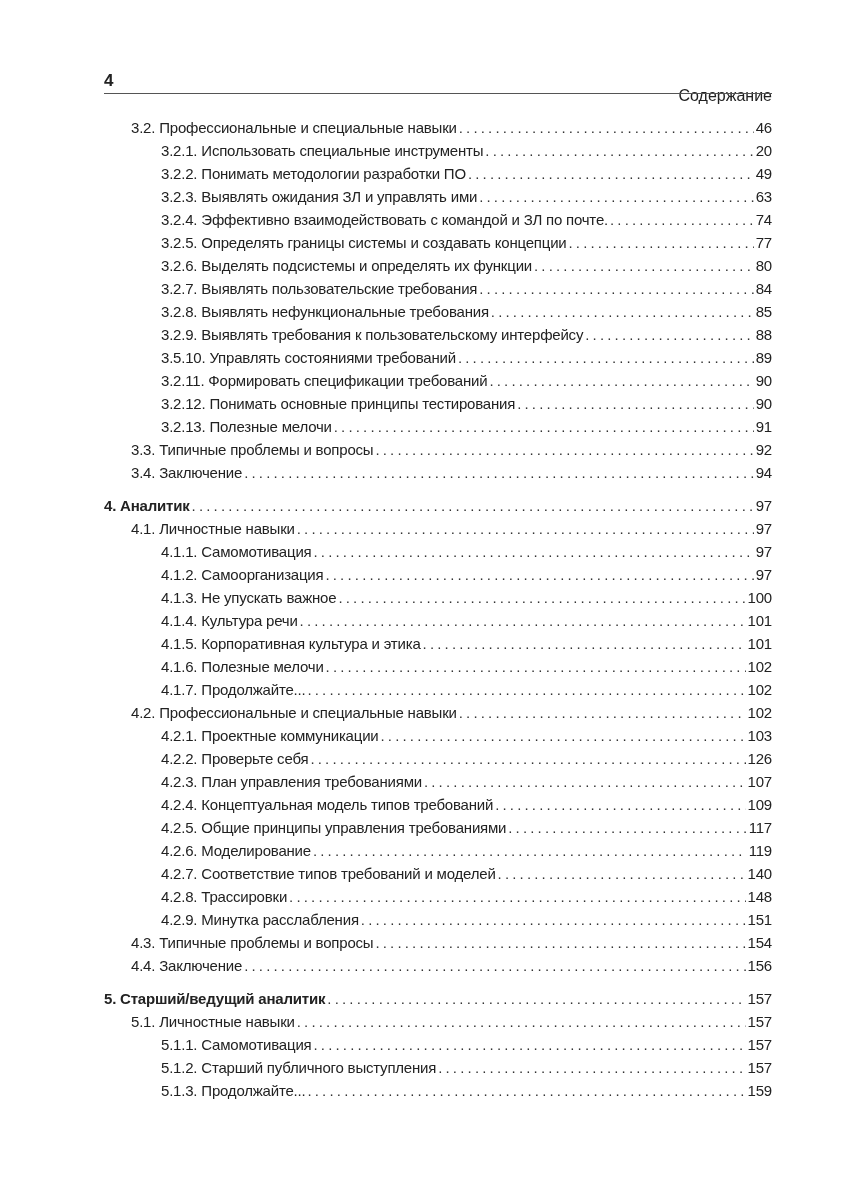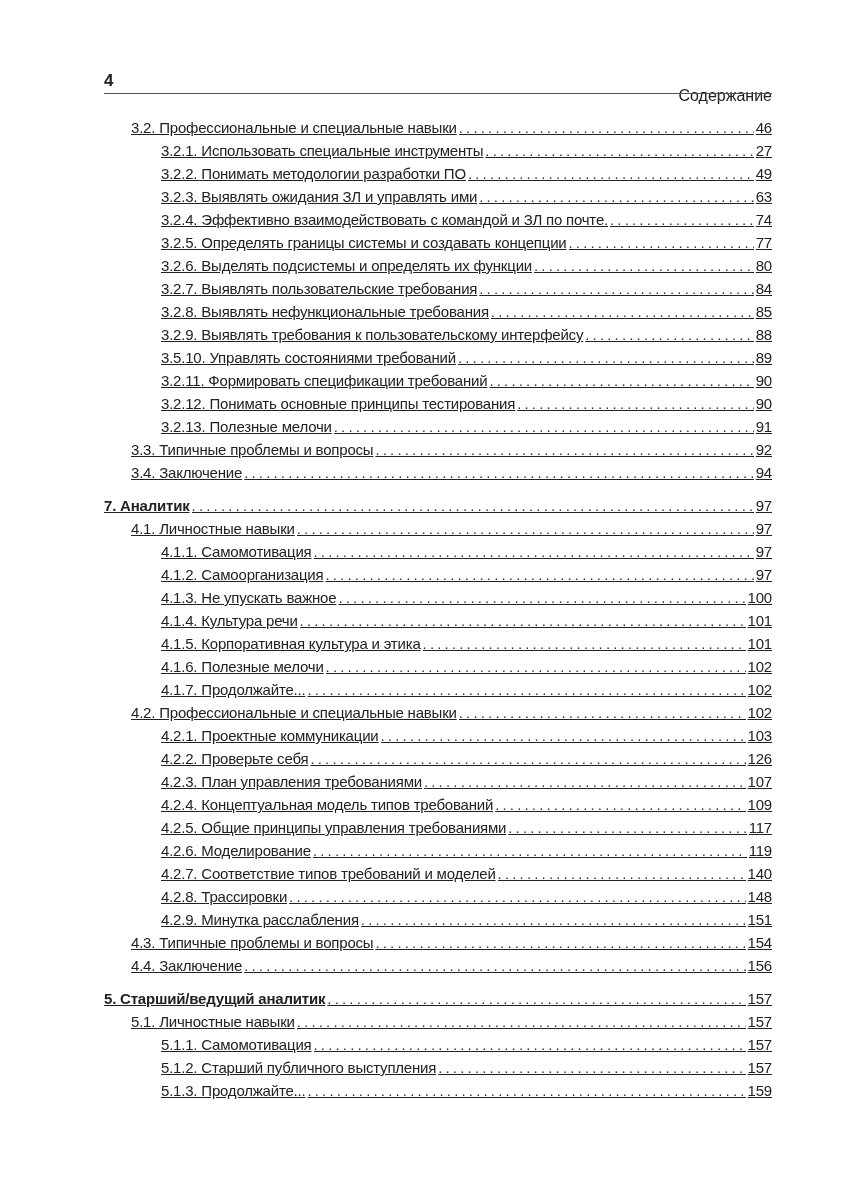--- a/index.html
+++ b/index.html
@@ -4,21 +4,21 @@
 <style>
   html, body { margin: 0; padding: 0; background: #ffffff; }
   body { width: 849px; height: 1200px; position: relative; overflow: hidden;
          font-family: "Liberation Sans", sans-serif; color: #222; }
   .header { position: absolute; left: 104px; top: 69px; width: 668px; height: 24px; }
   .page-num { position: absolute; left: 0; top: 2px; font-weight: bold; font-size: 17px; }
   .running-title { position: absolute; right: 0; top: 18px; font-size: 16px; }
   .rule { position: absolute; left: 104px; top: 93px; width: 668px; height: 0; border-top: 1px solid #555; }
   .toc { position: absolute; left: 104px; top: 116px; width: 668px; }
   .entry { display: flex; align-items: flex-end; height: 23px; line-height: 23px; font-size: 15px;
-           letter-spacing: -0.2px; white-space: nowrap; overflow: hidden; text-decoration: underline; }
+           letter-spacing: -0.2px; white-space: nowrap; overflow: hidden; }
   .entry.l0 { padding-left: 0; font-weight: bold; margin-top: 10px; }
   .entry.l1 { padding-left: 27px; }
   .entry.l2 { padding-left: 57px; }
   .entry .title { flex: 0 0 auto; }
   .entry .leader { flex: 1 1 auto; overflow: hidden; font-weight: normal; color: #333;
                    letter-spacing: 3.6px; margin: 0 2px; }
   .entry .leader::before { content: ". . . . . . . . . . . . . . . . . . . . . . . . . . . . . . . . . . . . . . . . . . . . . . . . . . . . . . . . . . . . . . . . . . . . . . . . . . . . . . . . . . . . . . . . . . . . . . . . . . . . . . . . . . . . . . . . . . . . . . . . ."; letter-spacing: 0; word-spacing: -1px; }
   .entry .pg { flex: 0 0 auto; font-weight: normal; }
 </style>
 </head>
@@ -32,21 +32,21 @@
 
 <div class="toc" id="toc">
     <div class="entry l1">
       <span class="title">3.2. Профессиональные и специальные навыки</span>
       <span class="leader"></span>
       <span class="pg">46</span>
     </div>
     <div class="entry l2">
       <span class="title">3.2.1. Использовать специальные инструменты</span>
       <span class="leader"></span>
-      <span class="pg">27</span>
+      <span class="pg">20</span>
     </div>
     <div class="entry l2">
       <span class="title">3.2.2. Понимать методологии разработки ПО</span>
       <span class="leader"></span>
       <span class="pg">49</span>
     </div>
     <div class="entry l2">
       <span class="title">3.2.3. Выявлять ожидания ЗЛ и управлять ими</span>
       <span class="leader"></span>
       <span class="pg">63</span>
@@ -105,21 +105,21 @@
       <span class="title">3.3. Типичные проблемы и вопросы</span>
       <span class="leader"></span>
       <span class="pg">92</span>
     </div>
     <div class="entry l1">
       <span class="title">3.4. Заключение</span>
       <span class="leader"></span>
       <span class="pg">94</span>
     </div>
     <div class="entry l0">
-      <span class="title">7. Аналитик</span>
+      <span class="title">4. Аналитик</span>
       <span class="leader"></span>
       <span class="pg">97</span>
     </div>
     <div class="entry l1">
       <span class="title">4.1. Личностные навыки</span>
       <span class="leader"></span>
       <span class="pg">97</span>
     </div>
     <div class="entry l2">
       <span class="title">4.1.1. Самомотивация</span>

